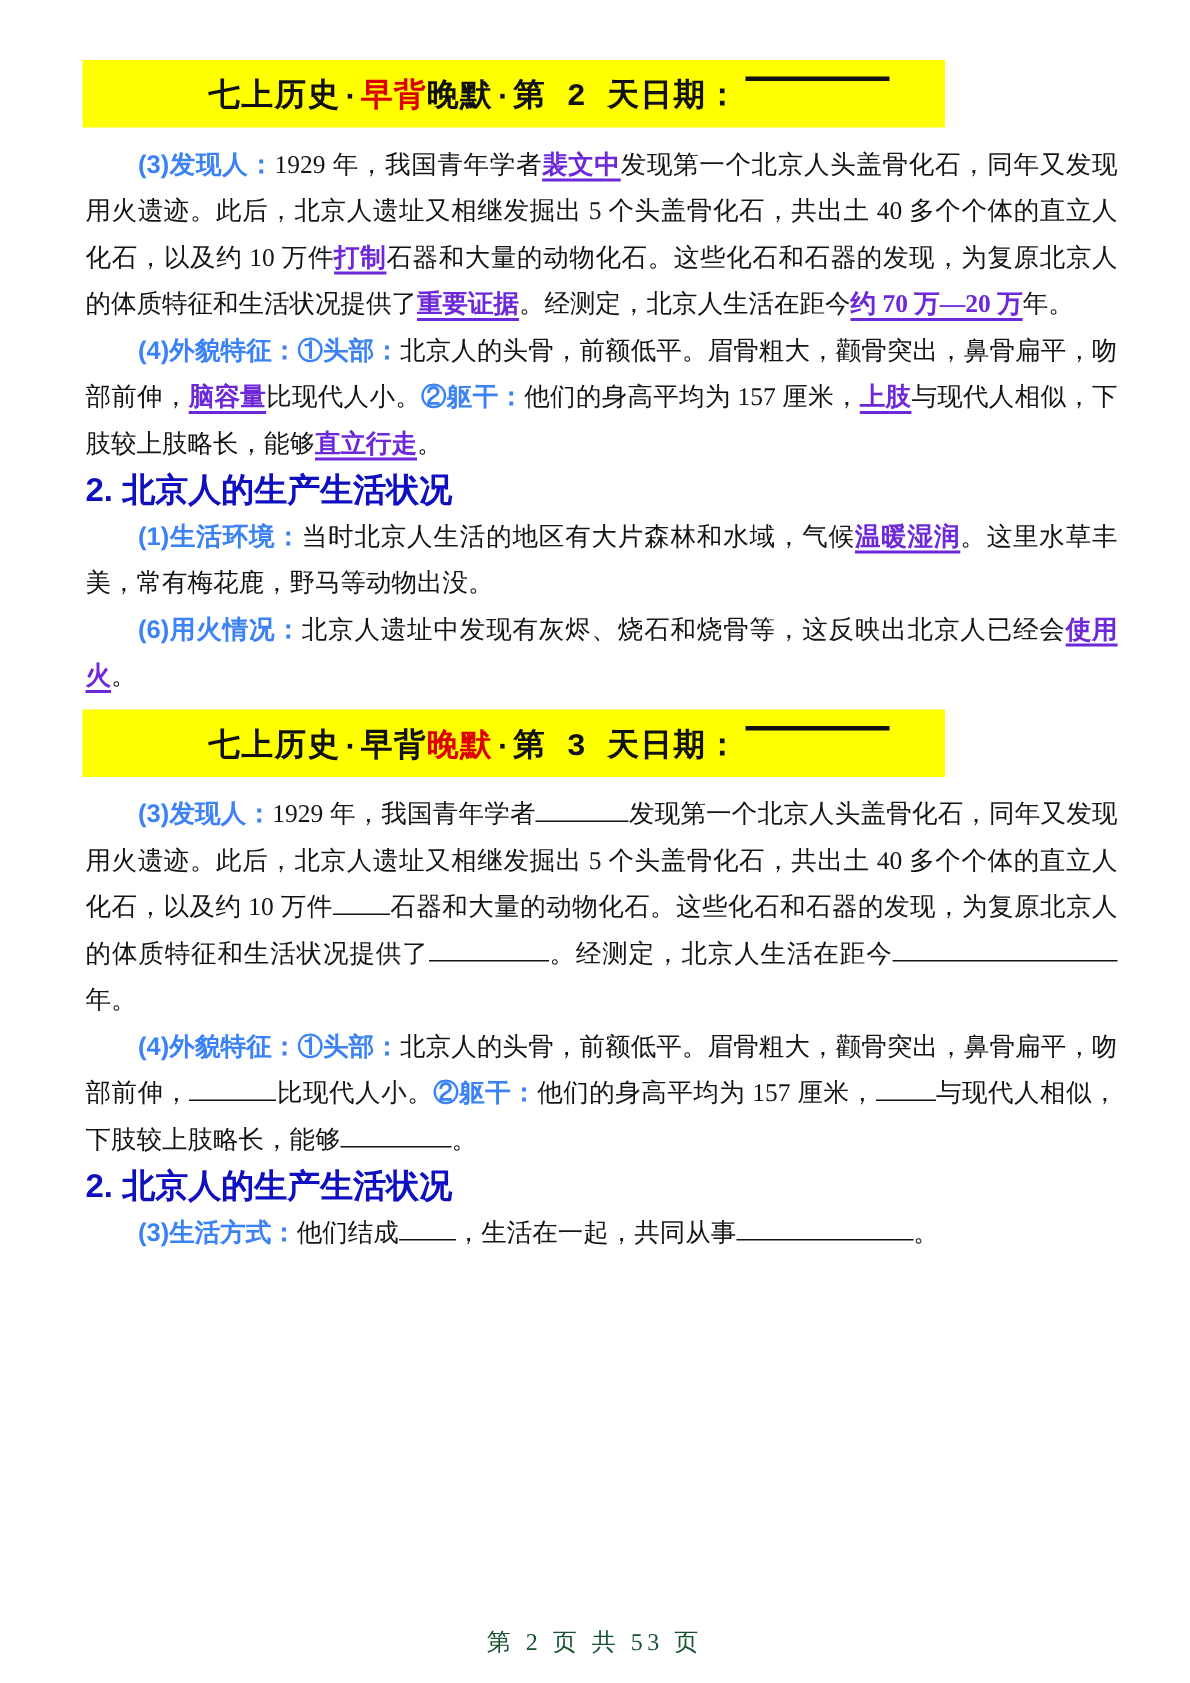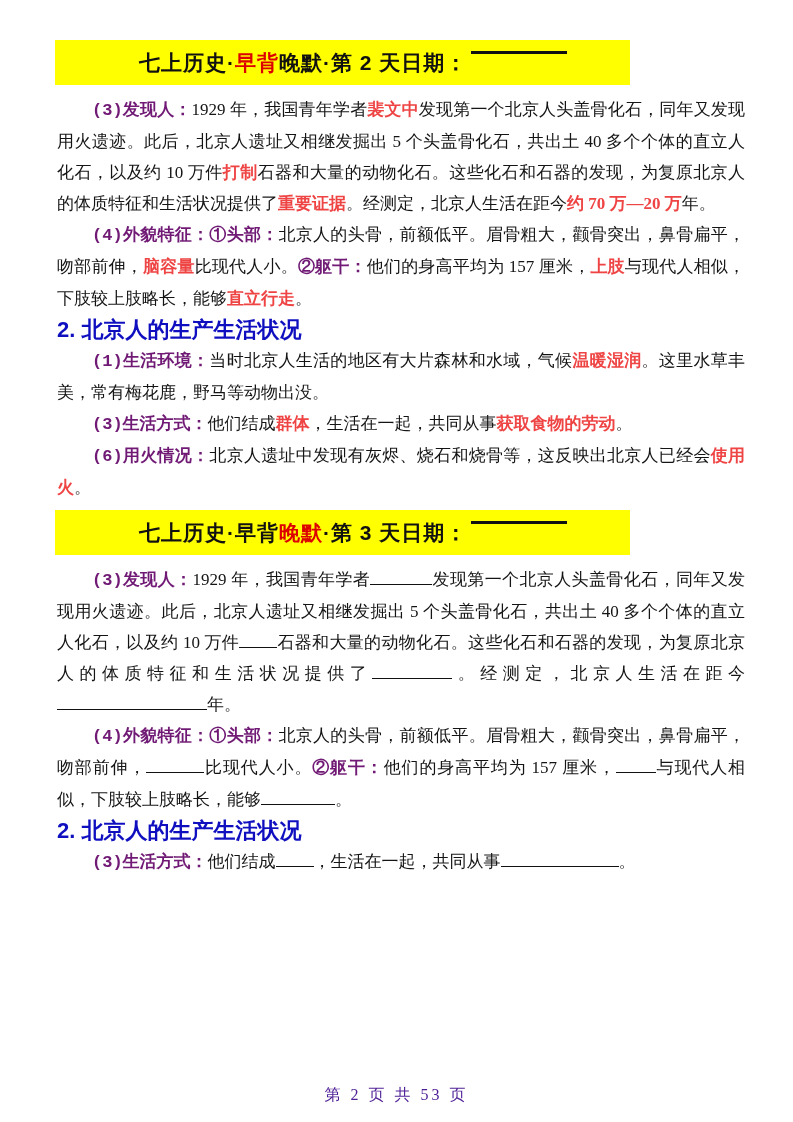--- a/index.html
+++ b/index.html
@@ -13,21 +13,21 @@
   }
   .band{
     margin-left:55px;
     width:575px;
     height:45px;
     background:#ffff00;
     display:flex;
     align-items:center;
     box-sizing:border-box;
     padding:0 88px 0 84px;
-    font-family:Liberation Sans, sans-serif;
+    font-family:Liberation Mono, monospace;
     font-weight:700;
     font-size:21px;
     color:#111111;
     letter-spacing:1px;
   }
   .band.first{margin-top:40px;}
   .band.second{margin-top:7px;}
   .band-title{white-space:nowrap;}
   .band-title .red{color:#dd0000;}
   .band-date{margin-left:auto;display:flex;align-items:flex-start;white-space:nowrap;}
@@ -48,63 +48,63 @@
   .heading{
     font-family:"Liberation Sans", sans-serif;
     font-weight:700;
     color:#0f0fc0;
     font-size:22px;
     line-height:31px;
     margin:0;
     text-indent:0;
   }
   .seg-label{
-    font-family:Liberation Mono, monospace;
+    font-family:Liberation Sans, sans-serif;
     font-weight:700;
-    color:#701a75;
+    color:#3b82f6;
   }
   .seg-red{
-    color:#ef4444;
+    color:#6d28d9;
     font-weight:700;
+    text-decoration:underline;
     text-underline-offset:4px;
     text-decoration-thickness:1.5px;
   }
   .seg-blank{
     display:inline-block;
     height:13px;
     border-bottom:1.8px solid #111111;
     vertical-align:baseline;
   }
   .footer{
     position:absolute;
     left:0;bottom:16px;width:100%;
     text-align:center;
     font-size:16px;
-    color:#4c1d95;
+    color:#14532d;
     letter-spacing:3px;
   }
 </style>
 </head>
 <body>
 
 <div class="page">
   <div id="sections">
       <div class="band first">
         <span class="band-title"><span>七上历史·</span><span class="red">早背</span><span>晚默·第 2 天</span></span>
         <span class="band-date">
           <span>日期：</span>
           <span class="date-blank"></span>
         </span>
       </div>
       <div class="content">
         <p class="para pad-top"><span class="seg-label">(3)发现人：</span><span class="seg-normal">1929 年，我国青年学者</span><span class="seg-red">裴文中</span><span class="seg-normal">发现第一个北京人头盖骨化石，同年又发现用火遗迹。此后，北京人遗址又相继发掘出 5 个头盖骨化石，共出土 40 多个个体的直立人化石，以及约 10 万件</span><span class="seg-red">打制</span><span class="seg-normal">石器和大量的动物化石。这些化石和石器的发现，为复原北京人的体质特征和生活状况提供了</span><span class="seg-red">重要证据</span><span class="seg-normal">。经测定，北京人生活在距今</span><span class="seg-red">约 70 万—20 万</span><span class="seg-normal">年。</span></p>
         <p class="para"><span class="seg-label">(4)外貌特征：①头部：</span><span class="seg-normal">北京人的头骨，前额低平。眉骨粗大，颧骨突出，鼻骨扁平，吻部前伸，</span><span class="seg-red">脑容量</span><span class="seg-normal">比现代人小。</span><span class="seg-label">②躯干：</span><span class="seg-normal">他们的身高平均为 157 厘米，</span><span class="seg-red">上肢</span><span class="seg-normal">与现代人相似，下肢较上肢略长，能够</span><span class="seg-red">直立行走</span><span class="seg-normal">。</span></p>
         <p class="para heading">2. 北京人的生产生活状况</p>
         <p class="para"><span class="seg-label">(1)生活环境：</span><span class="seg-normal">当时北京人生活的地区有大片森林和水域，气候</span><span class="seg-red">温暖湿润</span><span class="seg-normal">。这里水草丰美，常有梅花鹿，野马等动物出没。</span></p>
-        <p class="para"><span class="seg-label">(3)生活方式：</span><span class="seg-normal">他们结成</span><span class="seg-red">群体</span><span class="seg-normal">，生活在一起，共同从事</span><span class="seg-red">获取食物的劳动</span><span class="seg-normal">。</span></p>
         <p class="para"><span class="seg-label">(6)用火情况：</span><span class="seg-normal">北京人遗址中发现有灰烬、烧石和烧骨等，这反映出北京人已经会</span><span class="seg-red">使用火</span><span class="seg-normal">。</span></p>
       </div>
       <div class="band second">
         <span class="band-title"><span>七上历史·早背</span><span class="red">晚默</span><span>·第 3 天</span></span>
         <span class="band-date">
           <span>日期：</span>
           <span class="date-blank"></span>
         </span>
       </div>
       <div class="content">

